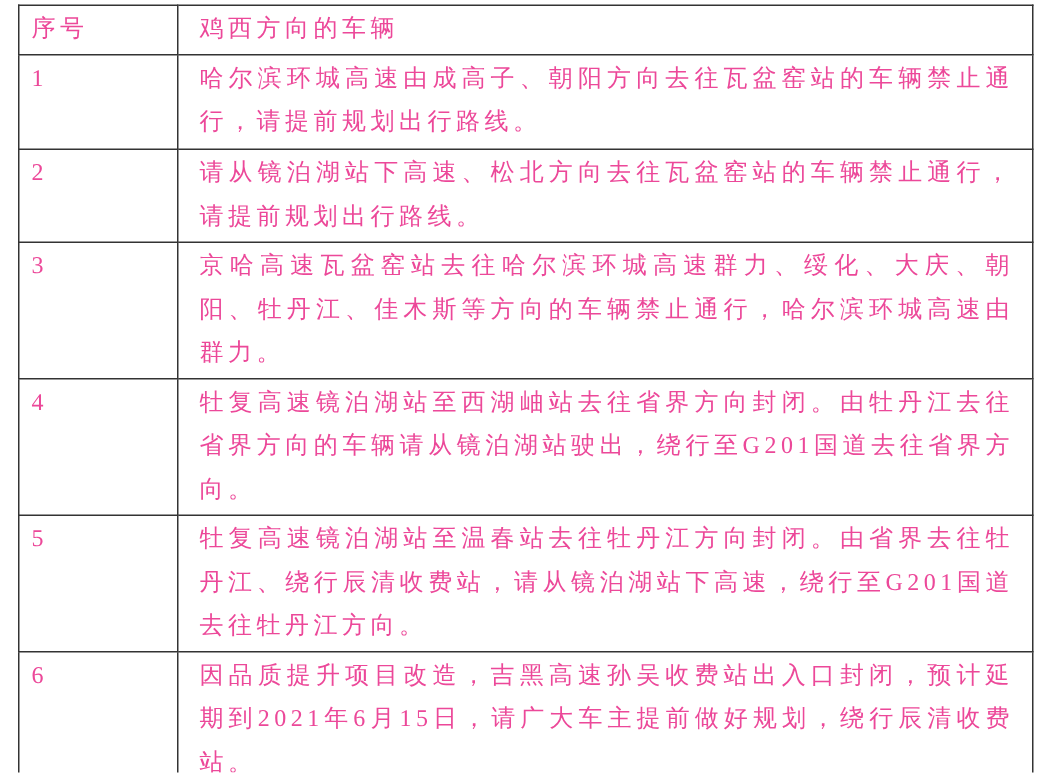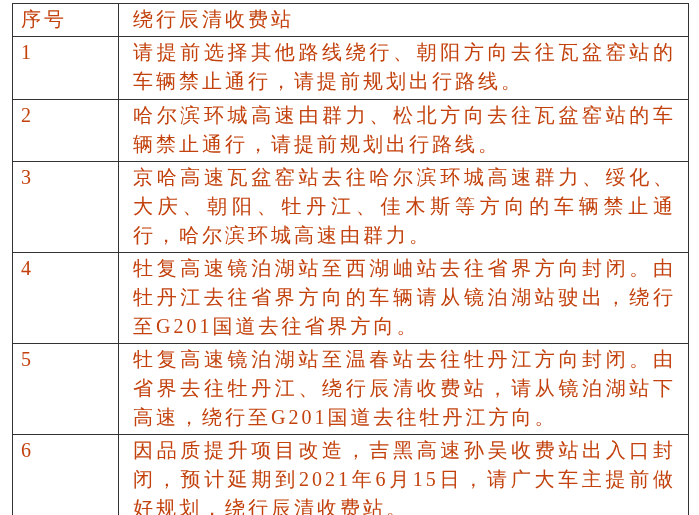--- a/index.html
+++ b/index.html
@@ -21,23 +21,23 @@
     border-collapse: collapse;
     table-layout: fixed;
     background: #ffffff;
   }
   table.closure-table col.seq-col   { width: 106px; }
   table.closure-table th,
   table.closure-table td {
     border: 1px solid #333333;
     vertical-align: top;
     font-weight: normal;
-    font-size: 20px;
+    font-size: 16px;
     line-height: 29px;
-    color: #c2410c;
+    color: #ec4899;
     letter-spacing: 3px;
     text-align: left;
     padding: 1px 8px 2px 8px;
     overflow: hidden;
   }
   table.closure-table td.info-cell,
   table.closure-table th.info-header {
     padding-left: 14px;
     padding-right: 12px;
   }
@@ -58,31 +58,31 @@
 <body>
 
 <table class="closure-table">
   <colgroup>
     <col class="seq-col">
     <col class="info-col">
   </colgroup>
   <thead>
     <tr class="h-head">
       <th class="seq-header">序号</th>
-      <th class="info-header">绕行辰清收费站</th>
+      <th class="info-header">鸡西方向的车辆</th>
     </tr>
   </thead>
   <tbody>
     <tr class="h-r1">
       <td class="seq-cell">1</td>
-      <td class="info-cell">请提前选择其他路线绕行、朝阳方向去往瓦盆窑站的车辆禁止通行，请提前规划出行路线。</td>
+      <td class="info-cell">哈尔滨环城高速由成高子、朝阳方向去往瓦盆窑站的车辆禁止通行，请提前规划出行路线。</td>
     </tr>
     <tr class="h-r2">
       <td class="seq-cell">2</td>
-      <td class="info-cell">哈尔滨环城高速由群力、松北方向去往瓦盆窑站的车辆禁止通行，请提前规划出行路线。</td>
+      <td class="info-cell">请从镜泊湖站下高速、松北方向去往瓦盆窑站的车辆禁止通行，请提前规划出行路线。</td>
     </tr>
     <tr class="h-r3">
       <td class="seq-cell">3</td>
       <td class="info-cell">京哈高速瓦盆窑站去往哈尔滨环城高速群力、绥化、大庆、朝阳、牡丹江、佳木斯等方向的车辆禁止通行，哈尔滨环城高速由群力。</td>
     </tr>
     <tr class="h-r4">
       <td class="seq-cell">4</td>
       <td class="info-cell">牡复高速镜泊湖站至西湖岫站去往省界方向封闭。由牡丹江去往省界方向的车辆请从镜泊湖站驶出，绕行至G201国道去往省界方向。</td>
     </tr>
     <tr class="h-r5">

